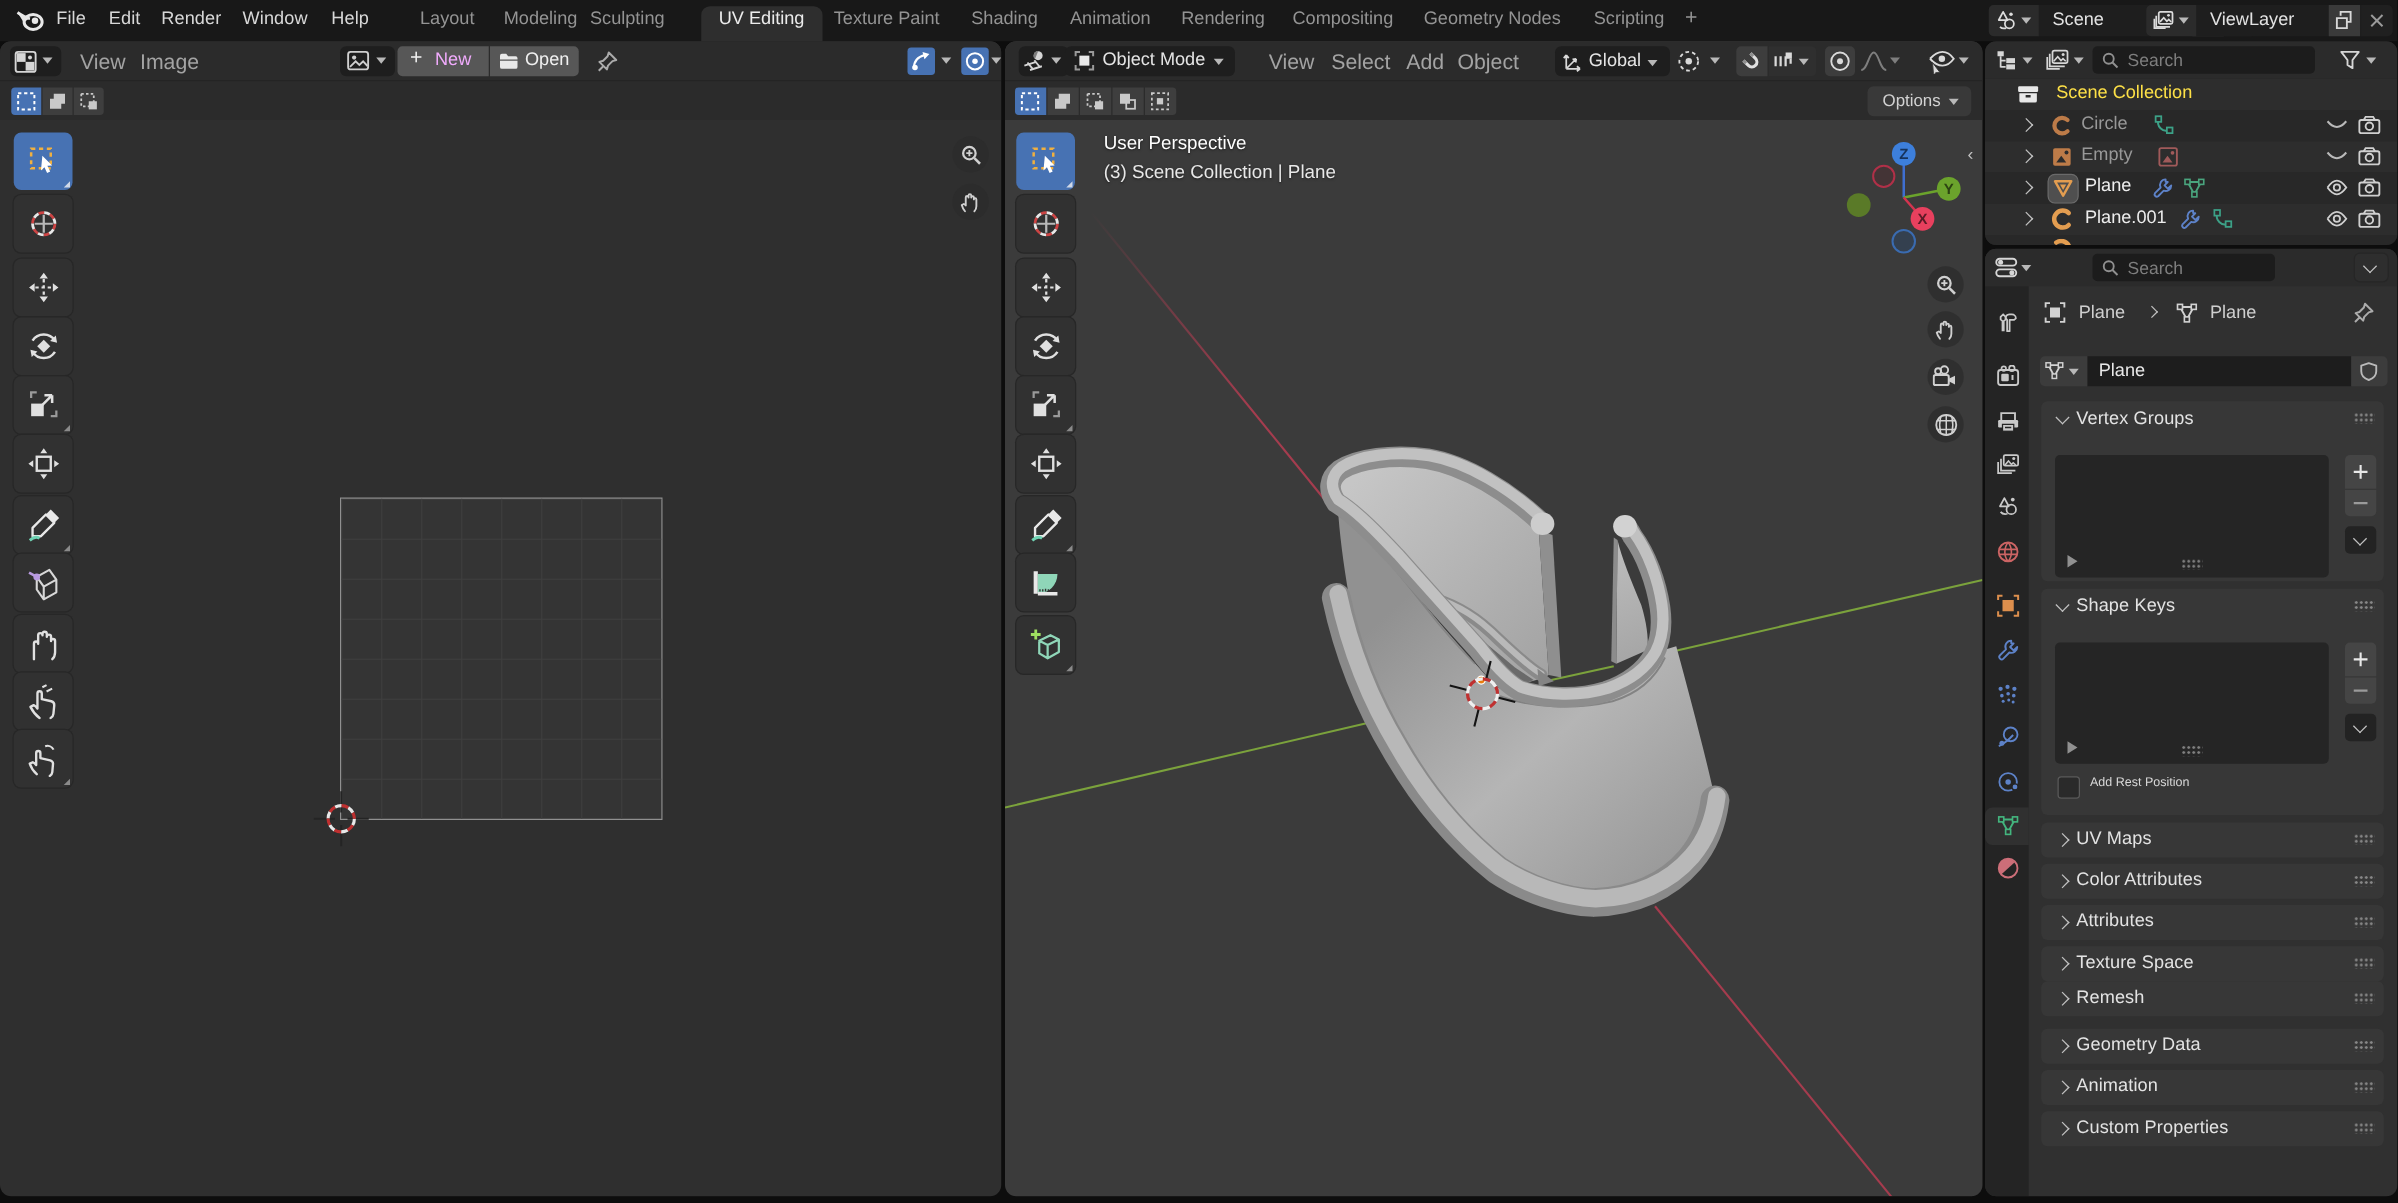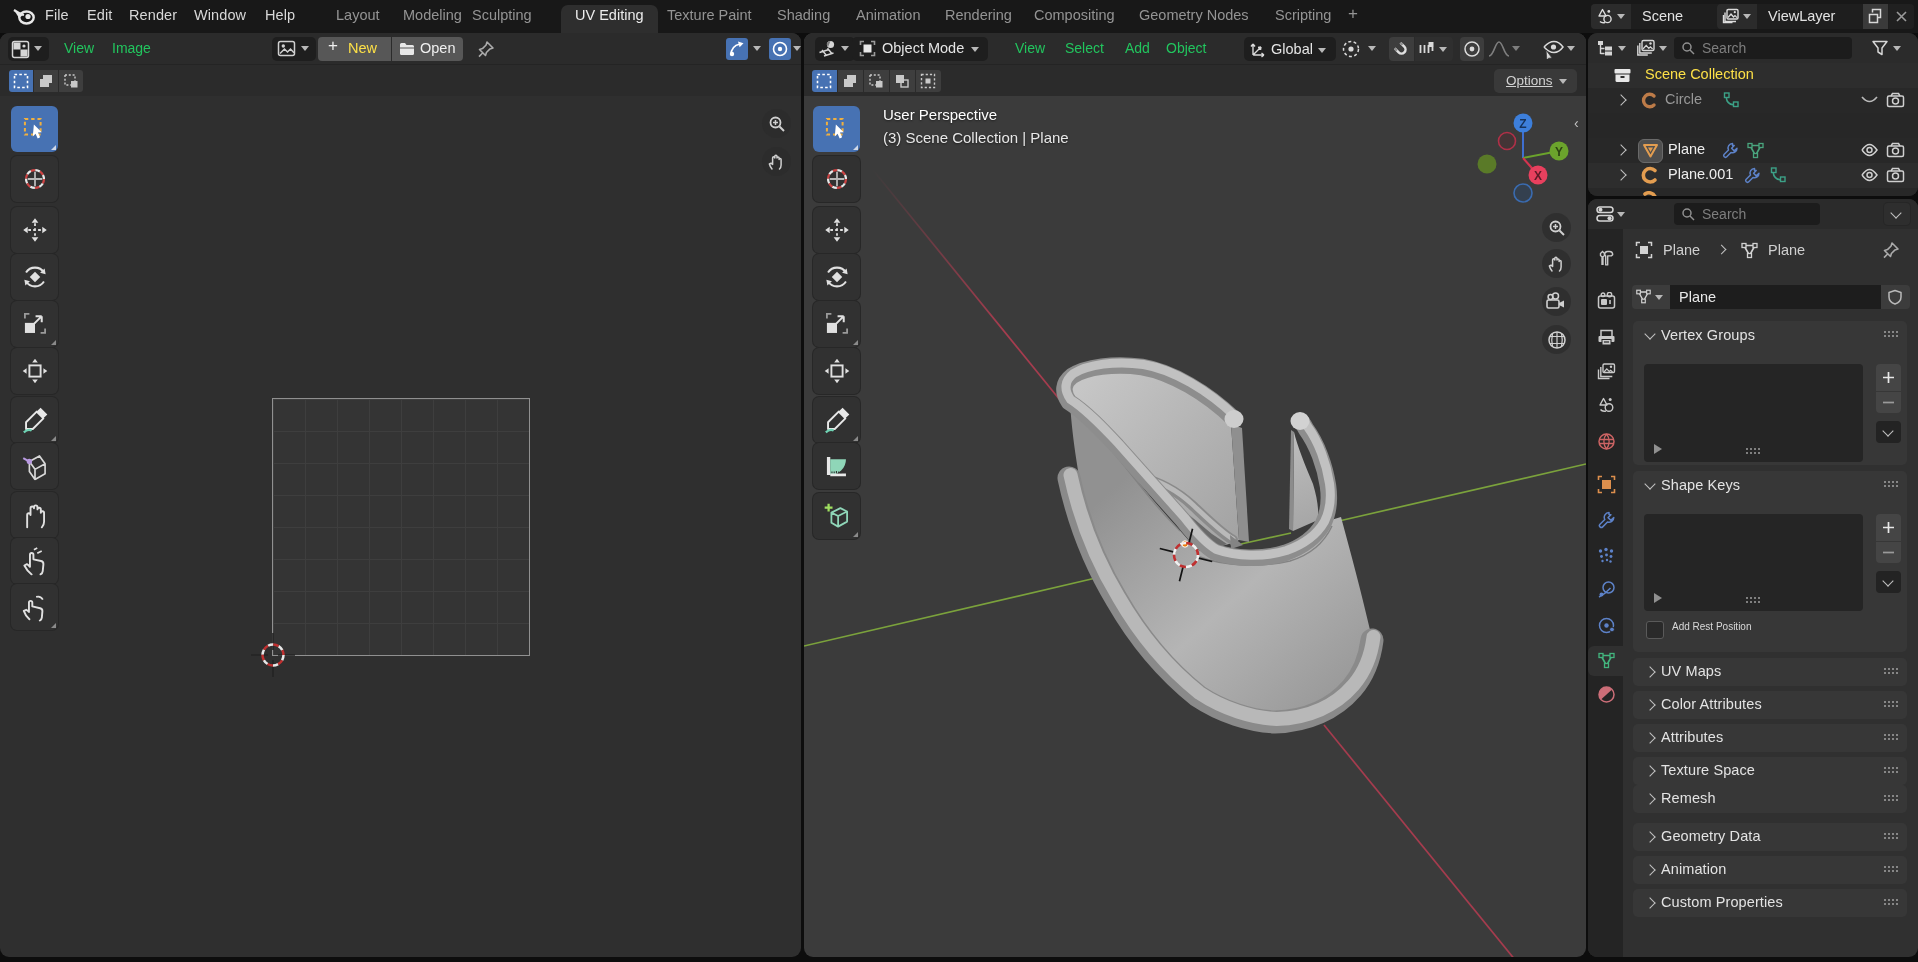--- a/index.html
+++ b/index.html
@@ -1,21 +1,21 @@
 <!DOCTYPE html>
 <html><head><meta charset="utf-8">
 <style>
 html,body{margin:0;padding:0;background:#0d0d0d;}
 body{width:1918px;height:962px;position:relative;overflow:hidden;font-family:"Liberation Sans",sans-serif;-webkit-font-smoothing:antialiased;}
 .a{position:absolute;}
 .ed{position:absolute;border-radius:9px;overflow:hidden;}
 .hdr{position:absolute;left:0;right:0;background:#2b2b2b;}
 .tm{position:absolute;top:7px;font-size:14.5px;color:#d8d8d8;letter-spacing:.1px;}
 .tab{position:absolute;top:7px;font-size:14.5px;color:#949494;}
-.mi{position:absolute;top:40px;font-size:14px;color:#22c55e;}
+.mi{position:absolute;top:40px;font-size:17px;color:#a3a3a3;}
 .caret{display:inline-block;width:0;height:0;border-left:4px solid transparent;border-right:4px solid transparent;border-top:5px solid #b8b8b8;vertical-align:middle;}
 .toolbtn{position:absolute;left:11px;width:47px;height:46px;background:#313131;border-radius:6px;box-shadow:0 0 0 1px #272727;}
 .toolbtn svg{position:absolute;left:50%;top:50%;transform:translate(-50%,-50%) scale(1.12);}
 .navbtn{position:absolute;width:29px;height:29px;border-radius:50%;background:rgba(43,43,43,.72);}
 .navbtn svg{position:absolute;left:50%;top:50%;transform:translate(-50%,-50%);}
 .panel{position:absolute;left:45px;width:274px;background:#373737;border-radius:5px;}
 .phead{position:absolute;font-size:14.5px;color:#e3e3e3;letter-spacing:.1px;}
 .grip{position:absolute;width:17px;height:9px;opacity:.55;background-image:radial-gradient(circle,#c8c8c8 1px,transparent 1.2px);background-size:4px 4px;background-position:0 0;}
 .chevR{display:inline-block;width:7px;height:7px;border-right:1.7px solid #c2c2c2;border-bottom:1.7px solid #c2c2c2;transform:rotate(-45deg);}
 .chevD{display:inline-block;width:7px;height:7px;border-right:1.7px solid #c2c2c2;border-bottom:1.7px solid #c2c2c2;transform:rotate(45deg);}
@@ -116,21 +116,21 @@
  <span class="mi" style="left:112px;top:7px;">Image</span>
  <div class="a" style="left:272px;top:4px;width:44px;height:24px;background:#1e1e1e;border-radius:5px;"></div>
  <svg class="a" style="left:277px;top:6px" width="19" height="19" viewBox="0 0 19 19">
   <rect x="1.5" y="2.5" width="16" height="14" rx="2" fill="none" stroke="#cfcfcf" stroke-width="1.5"></rect>
   <circle cx="6.3" cy="7" r="1.7" fill="#cfcfcf"></circle>
   <path d="M3,14.5 l4.5,-4.5 3,3 3,-3 3.5,3.8" fill="none" stroke="#cfcfcf" stroke-width="1.5"></path>
  </svg>
  <span class="caret a" style="left:301px;top:13px;"></span>
  <div class="a" style="left:318px;top:4px;width:73px;height:24px;background:#575757;border-radius:4px 0 0 4px;">
   <span class="a" style="left:10px;top:-1px;font-size:17px;color:#efefef;">+</span>
-  <span class="a" style="left:30px;top:3px;font-size:14.5px;color:#fde047;">New</span>
+  <span class="a" style="left:30px;top:3px;font-size:14.5px;color:#f0abfc;">New</span>
  </div>
  <div class="a" style="left:392px;top:4px;width:71px;height:24px;background:#575757;border-radius:0 4px 4px 0;">
   <svg class="a" style="left:7px;top:5px" width="16" height="14" viewBox="0 0 16 14">
    <path d="M1,2.5 a1.5,1.5 0 0 1 1.5,-1.5 h3.5 l1.5,2 h6 a1.5,1.5 0 0 1 1.5,1.5 v1 h-14 z" fill="#e8e8e8"></path>
    <path d="M1,6.5 h14 v5 a1.5,1.5 0 0 1 -1.5,1.5 h-11 a1.5,1.5 0 0 1 -1.5,-1.5 z" fill="#e8e8e8"></path>
   </svg>
   <span class="a" style="left:28px;top:3px;font-size:14.5px;color:#f0f0f0;">Open</span>
  </div>
  <svg class="a" style="left:477px;top:7px" width="19" height="19" viewBox="0 0 19 19">
   <path d="M10,2 l6,6 -3,.9 -3.6,3.6 -.9,3 -6,-6 3,-.9 3.6,-3.6 z M5.6,13 L2,16.6" fill="none" stroke="#ababab" stroke-width="1.6" stroke-linejoin="round"></path>
@@ -423,21 +423,21 @@
           <rect x="7" y="7" width="7" height="7" fill="none" stroke="#c9c9c9" stroke-width="1.4"></rect>
         </svg>
   </div>
   <div class="a" style="left:112px;top:37px;width:25px;height:22px;background:#3e3e3e;border-radius:0 3px 3px 0;">
    <svg class="a" style="left:4px;top:3px" width="16" height="16" viewBox="0 0 16 16">
           <rect x="1.5" y="1.5" width="13" height="13" fill="none" stroke="#c9c9c9" stroke-width="1.4" stroke-dasharray="2.2 2"></rect>
           <rect x="5.5" y="5.5" width="5" height="5" fill="#c9c9c9"></rect>
         </svg>
   </div>
   <div class="a" style="left:690px;top:36px;width:83px;height:24px;background:#393939;border-radius:5px;">
-   <span class="a" style="left:12px;top:4px;font-size:13.5px;color:#d2d2d2;text-decoration:underline;">Options</span>
+   <span class="a" style="left:12px;top:4px;font-size:13.5px;color:#d2d2d2;">Options</span>
    <span class="caret a" style="left:65px;top:10px;"></span>
   </div>
  </div>
  <div id="vptools">
   <div class="toolbtn" style="left:9px;top:73px;background:#4772b3;box-shadow:none;">
    <svg width="26" height="26" viewBox="0 0 26 26">
     <rect x="4" y="4" width="14" height="14" fill="none" stroke="#f0b040" stroke-width="1.8" stroke-dasharray="3 2.6"></rect>
     <path d="M12,9 L19,16 L15.6,16.2 L17.6,20.4 L15.4,21.4 L13.5,17.2 L11,19.6 Z" fill="#fff"></path>
    </svg>
    <div class="a" style="right:2px;bottom:2px;width:0;height:0;border-left:5px solid transparent;border-bottom:5px solid #cfd8e8;"></div>
@@ -591,20 +591,42 @@
  <div class="orow" style="top:55px;background:#282828;">
   <span class="chevR a" style="left:29px;top:8px;"></span>
   <svg class="a" style="left:52px;top:3px" width="19" height="19" viewBox="0 0 19 19">
    <path d="M14,5 A6.2,6.2 0 1 0 14,14" fill="none" stroke="#bd7b48" stroke-width="3.4" stroke-linecap="round"></path>
   </svg>
   <span class="otxt" style="left:77px;">Circle</span>
   <svg class="a" style="left:134px;top:3px" width="19" height="19" viewBox="0 0 19 19">
    <path d="M5,4.5 A6.5,6.5 0 0 0 13.5,13" fill="none" stroke="#3ca187" stroke-width="1.6"></path>
    <rect x="2.5" y="2" width="4.5" height="4.5" fill="#272727" stroke="#3ca187" stroke-width="1.4"></rect>
    <rect x="11.5" y="11" width="4.5" height="4.5" fill="#272727" stroke="#3ca187" stroke-width="1.4"></rect>
+  </svg>
+  <svg class="a" style="left:272px;top:7px" width="19" height="12" viewBox="0 0 19 12">
+        <path d="M2,2 q7.5,9 15,0" fill="none" stroke="#b9b9b9" stroke-width="1.6"></path>
+      </svg>
+  <svg class="a" style="left:298px;top:3px" width="19" height="18" viewBox="0 0 19 18">
+   <rect x="1.5" y="5" width="16" height="10.5" rx="1.5" fill="none" stroke="#cfcfcf" stroke-width="1.5"></rect>
+   <path d="M5,5 l1.5,-2.5 h6 L14,5" fill="none" stroke="#cfcfcf" stroke-width="1.5"></path>
+   <circle cx="9.5" cy="10" r="3" fill="none" stroke="#cfcfcf" stroke-width="1.5"></circle>
+  </svg>
+ </div>
+ <div class="orow" style="top:80px;background:#2d2d2d;">
+  <span class="chevR a" style="left:29px;top:8px;"></span>
+  <svg class="a" style="left:52px;top:3px" width="19" height="19" viewBox="0 0 19 19">
+   <rect x="2.5" y="2.5" width="14" height="14" rx="1.5" fill="#bd7b48"></rect>
+   <path d="M5,14 l4,-5.5 4,5.5 z" fill="#2c2c2c"></path>
+   <circle cx="13.2" cy="6" r="1.6" fill="#2c2c2c"></circle>
+  </svg>
+  <span class="otxt" style="left:77px;">Empty</span>
+  <svg class="a" style="left:137px;top:3px" width="19" height="19" viewBox="0 0 19 19">
+   <rect x="2.5" y="2.5" width="14" height="14" rx="1.5" fill="none" stroke="#a05a5a" stroke-width="1.5"></rect>
+   <path d="M5,14 l4,-5.5 4,5.5 z" fill="#a05a5a"></path>
+   <circle cx="13" cy="6.2" r="1.5" fill="#a05a5a"></circle>
   </svg>
   <svg class="a" style="left:272px;top:7px" width="19" height="12" viewBox="0 0 19 12">
         <path d="M2,2 q7.5,9 15,0" fill="none" stroke="#b9b9b9" stroke-width="1.6"></path>
       </svg>
   <svg class="a" style="left:298px;top:3px" width="19" height="18" viewBox="0 0 19 18">
    <rect x="1.5" y="5" width="16" height="10.5" rx="1.5" fill="none" stroke="#cfcfcf" stroke-width="1.5"></rect>
    <path d="M5,5 l1.5,-2.5 h6 L14,5" fill="none" stroke="#cfcfcf" stroke-width="1.5"></path>
    <circle cx="9.5" cy="10" r="3" fill="none" stroke="#cfcfcf" stroke-width="1.5"></circle>
   </svg>
  </div>

